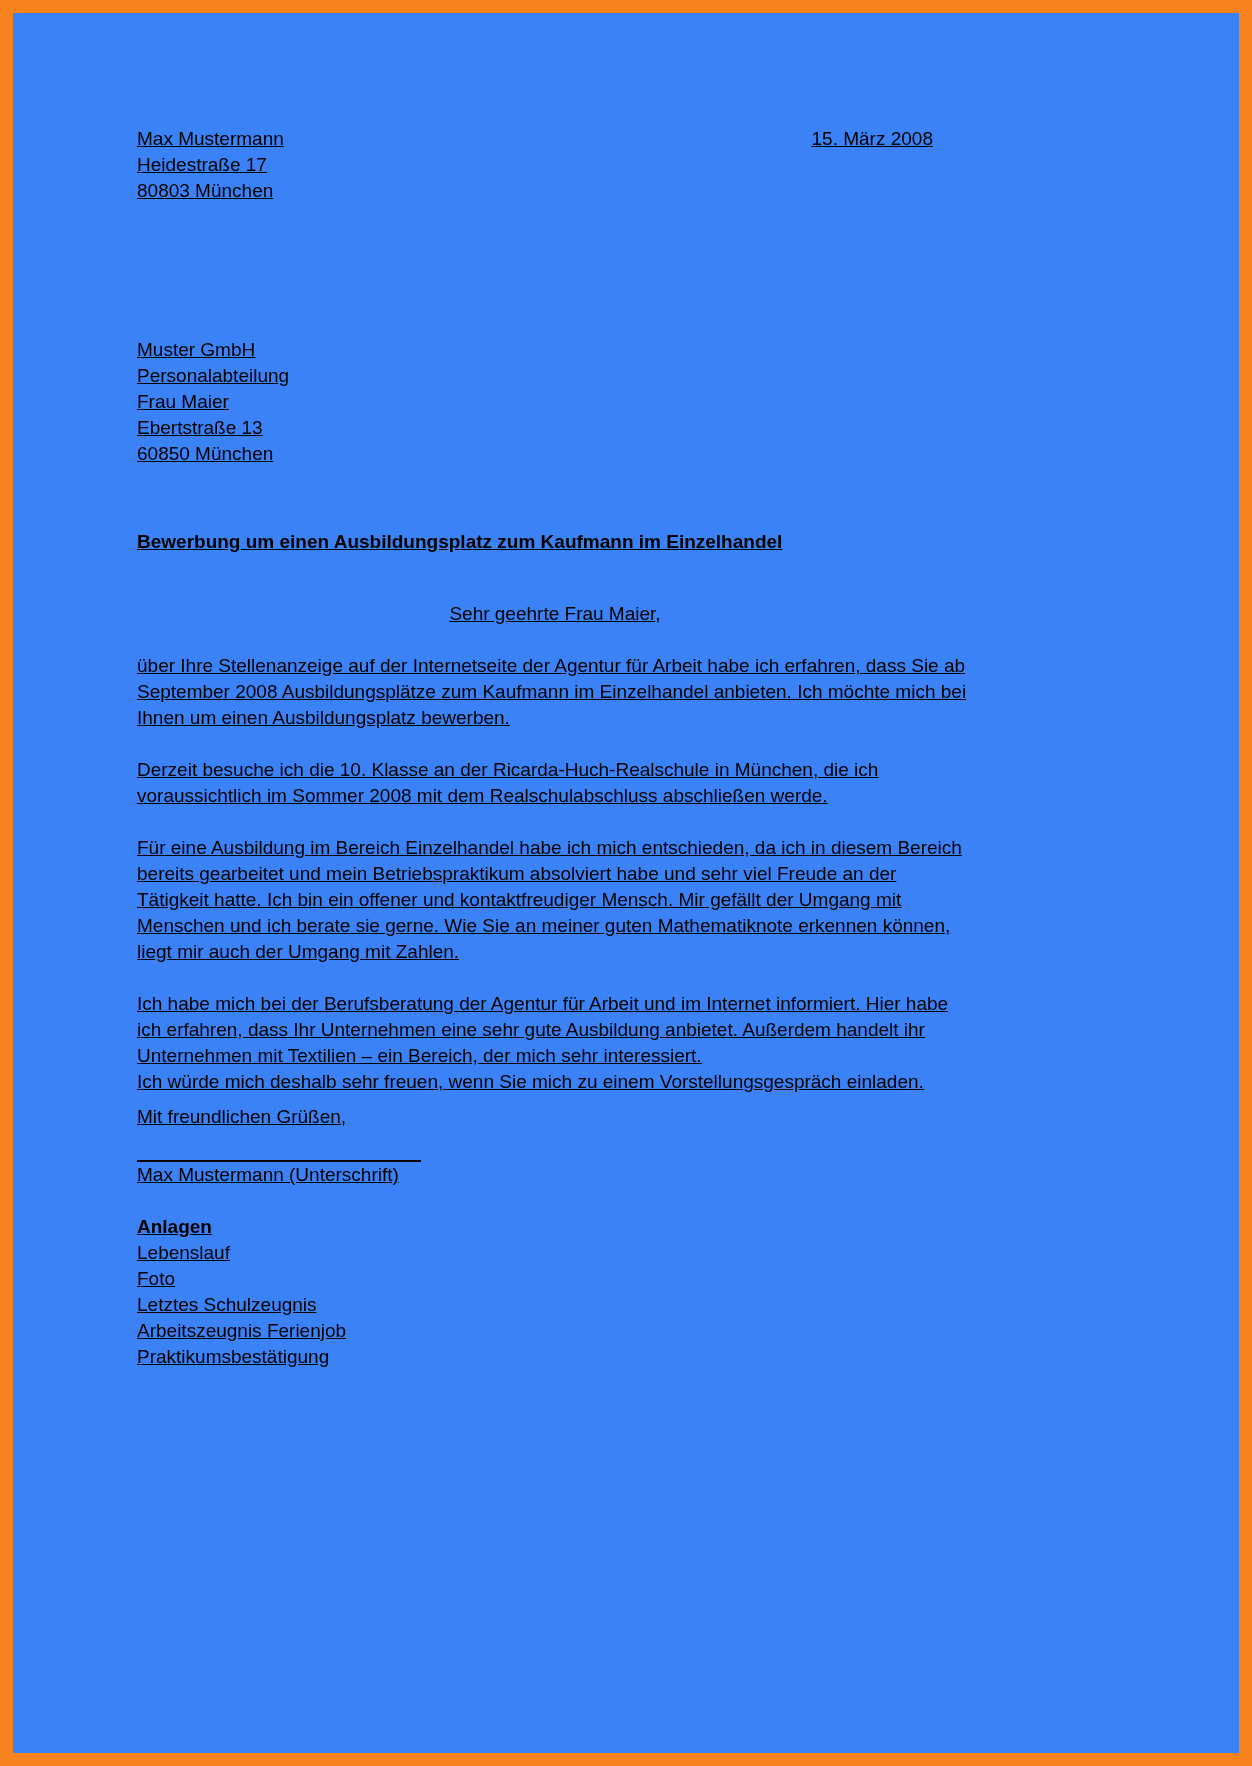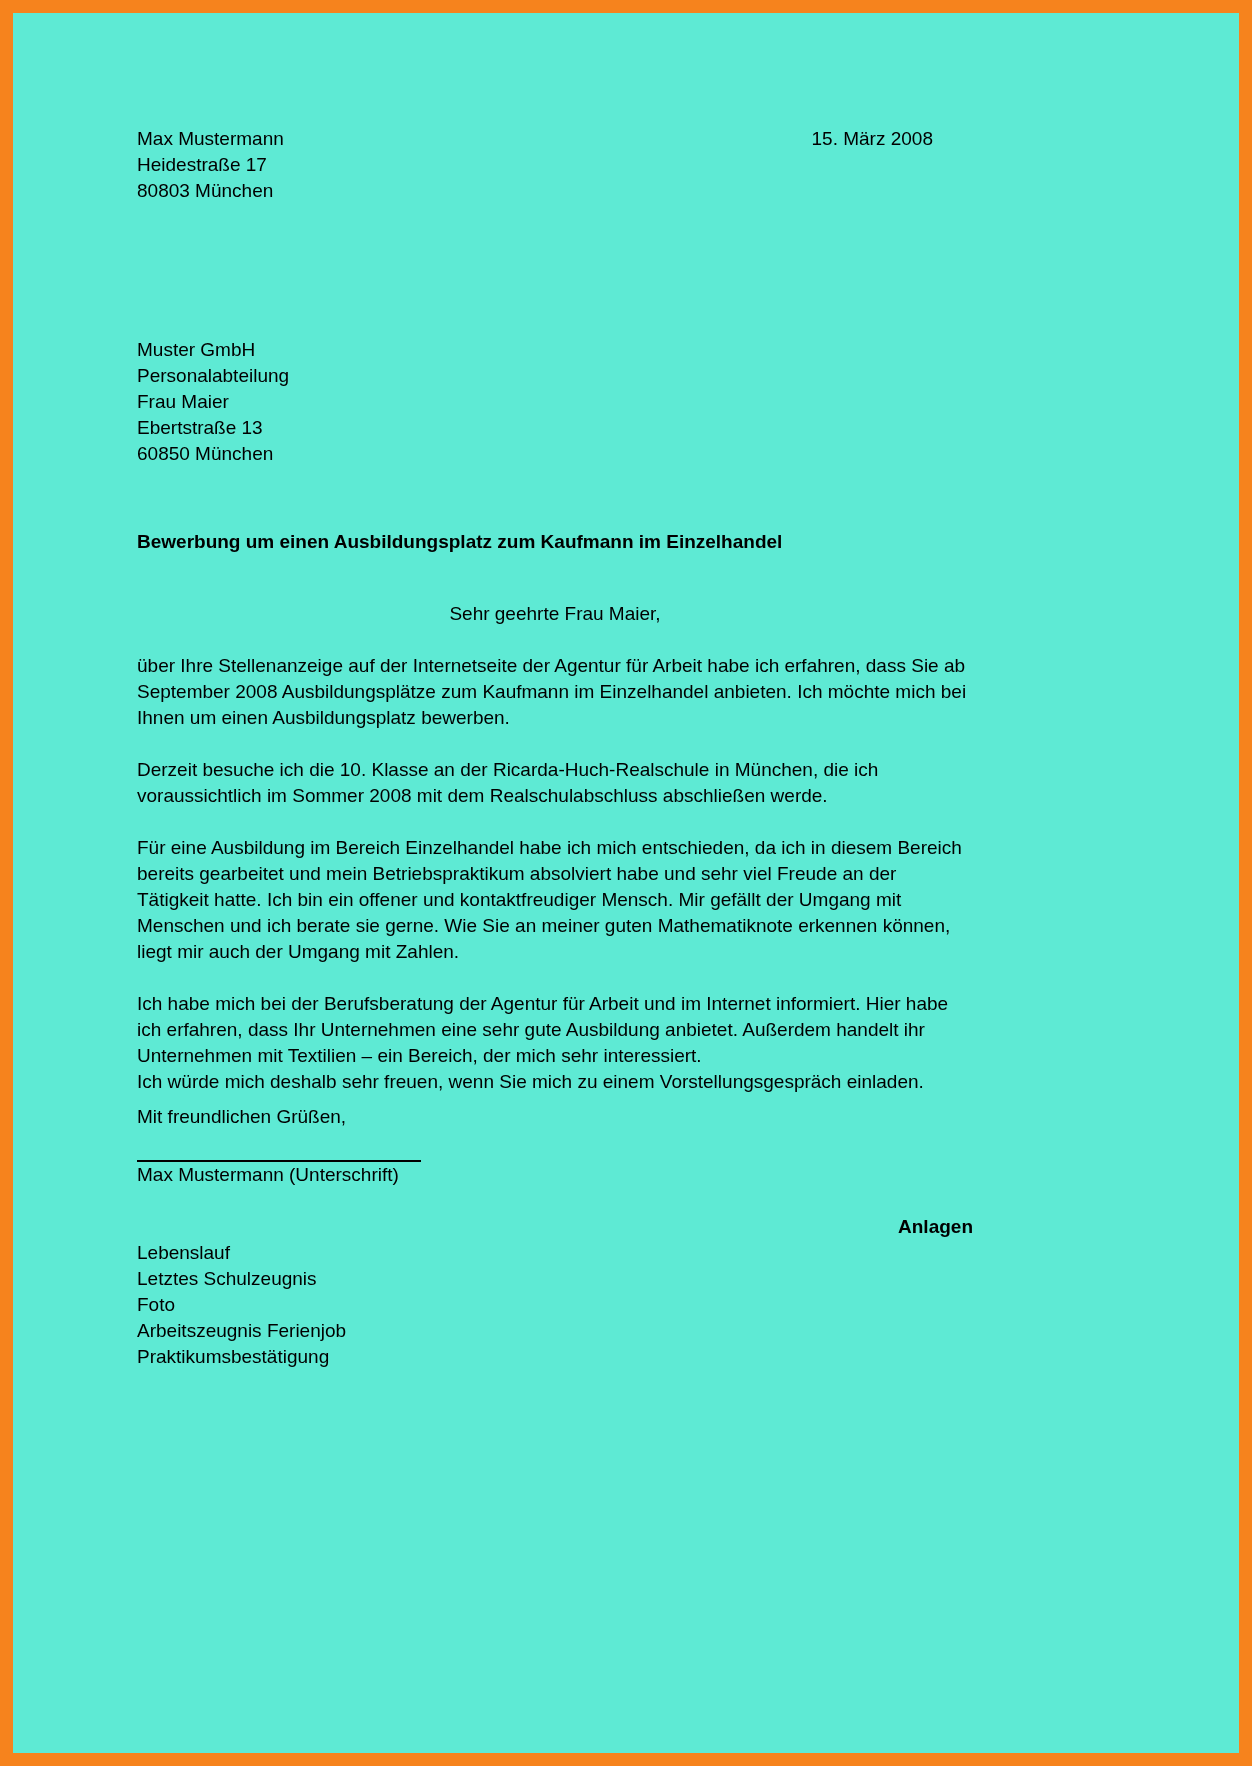--- a/index.html
+++ b/index.html
@@ -42,26 +42,26 @@
   }
   .closing { margin-top: 9px; }
   .signature-line {
     margin-top: 30px;
     width: 284px;
     height: 0;
     border-bottom: 2px solid #000000;
   }
   .signature-label { margin-top: 0; }
   .attachments { margin-top: 26px; }
-  .attachments-heading { font-weight: bold; text-align: right; }
+  .attachments-heading { font-weight: bold; }
 </style>
 </head>
 <body>
 
-<div class="page" style="border-color: rgb(246, 131, 29); background: #5eead4;">
+<div class="page" style="border-color: rgb(246, 131, 29); background: #3b82f6; text-decoration: underline;">
   <div class="content">
 
     <div class="header-row">
       <div class="sender">
         <div>Max Mustermann</div>
         <div>Heidestraße 17</div>
         <div>80803 München</div>
       </div>
       <div class="date">15. März 2008</div>
     </div>
@@ -85,20 +85,20 @@
 Ich würde mich deshalb sehr freuen, wenn Sie mich zu einem Vorstellungsgespräch einladen.</p>
 
     <div class="closing">Mit freundlichen Grüßen,</div>
 
     <div class="signature-line"></div>
     <div class="signature-label">Max Mustermann (Unterschrift)</div>
 
     <div class="attachments">
       <div class="attachments-heading">Anlagen</div>
       <div>Lebenslauf</div>
+      <div>Foto</div>
       <div>Letztes Schulzeugnis</div>
-      <div>Foto</div>
       <div>Arbeitszeugnis Ferienjob</div>
       <div>Praktikumsbestätigung</div>
     </div>
 
   </div>
 </div>
 
 </body></html>

